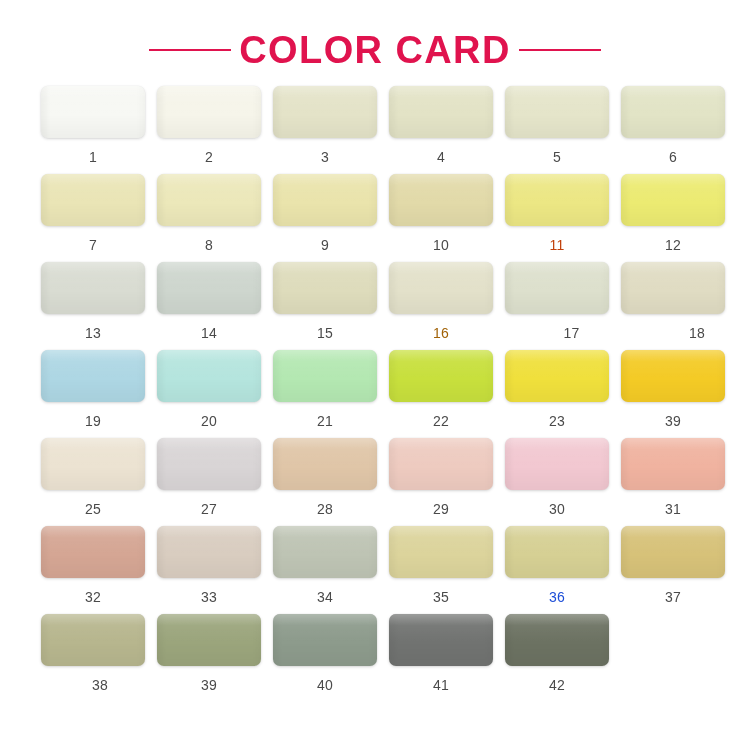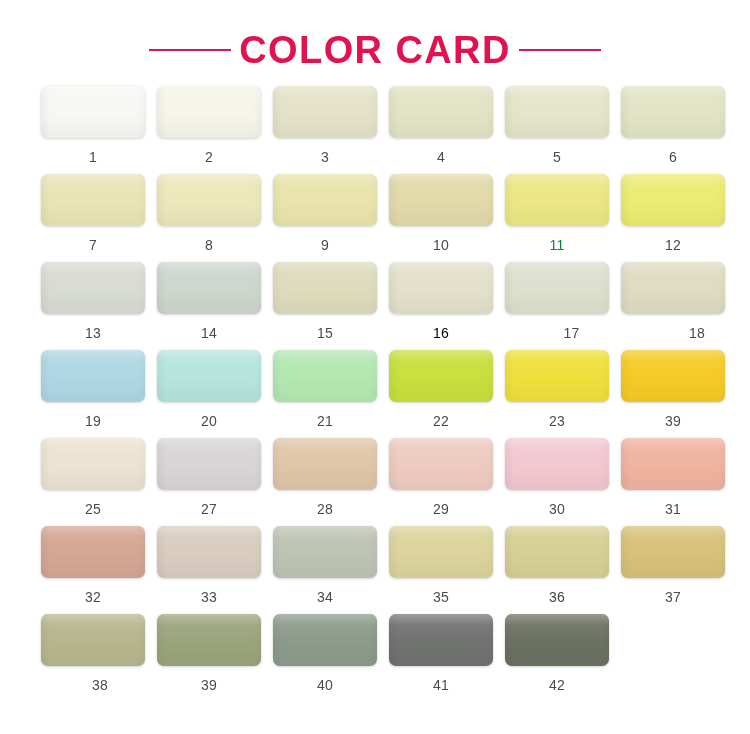--- a/index.html
+++ b/index.html
@@ -150,41 +150,41 @@
       <div class="cell">
         <div class="swatch" style="background: rgb(234, 228, 172);"></div>
         <div class="label" style="color: rgb(74, 74, 74);">9</div>
       </div>
       <div class="cell">
         <div class="swatch" style="background: rgb(226, 218, 169);"></div>
         <div class="label" style="color: rgb(74, 74, 74);">10</div>
       </div>
       <div class="cell">
         <div class="swatch" style="background: rgb(236, 231, 132);"></div>
-        <div class="label" style="color: #15803d;">11</div>
+        <div class="label" style="color: #c2410c;">11</div>
       </div>
       <div class="cell">
         <div class="swatch" style="background: rgb(236, 235, 114);"></div>
         <div class="label" style="color: rgb(74, 74, 74);">12</div>
       </div>
       <div class="cell">
         <div class="swatch" style="background: rgb(217, 220, 210);"></div>
         <div class="label" style="color: rgb(74, 74, 74);">13</div>
       </div>
       <div class="cell">
         <div class="swatch" style="background: rgb(206, 214, 206);"></div>
         <div class="label" style="color: rgb(74, 74, 74);">14</div>
       </div>
       <div class="cell">
         <div class="swatch" style="background: rgb(222, 220, 188);"></div>
         <div class="label" style="color: rgb(74, 74, 74);">15</div>
       </div>
       <div class="cell">
         <div class="swatch" style="background: rgb(227, 225, 202);"></div>
-        <div class="label" style="color: #000000;">16</div>
+        <div class="label" style="color: #a16207;">16</div>
       </div>
       <div class="cell">
         <div class="swatch" style="background: rgb(221, 224, 205);"></div>
         <div class="label" style="color: rgb(74, 74, 74); margin-left: 29px;">17</div>
       </div>
       <div class="cell">
         <div class="swatch" style="background: rgb(224, 220, 195);"></div>
         <div class="label" style="color: rgb(74, 74, 74); margin-left: 48px;">18</div>
       </div>
       <div class="cell">
@@ -246,21 +246,21 @@
       <div class="cell">
         <div class="swatch" style="background: rgb(190, 196, 180);"></div>
         <div class="label" style="color: rgb(74, 74, 74);">34</div>
       </div>
       <div class="cell">
         <div class="swatch" style="background: rgb(220, 212, 156);"></div>
         <div class="label" style="color: rgb(74, 74, 74);">35</div>
       </div>
       <div class="cell">
         <div class="swatch" style="background: rgb(214, 208, 148);"></div>
-        <div class="label" style="color: #404040;">36</div>
+        <div class="label" style="color: #1d4ed8;">36</div>
       </div>
       <div class="cell">
         <div class="swatch" style="background: rgb(215, 194, 121);"></div>
         <div class="label" style="color: rgb(74, 74, 74);">37</div>
       </div>
       <div class="cell">
         <div class="swatch" style="background: rgb(183, 182, 142);"></div>
         <div class="label" style="color: rgb(74, 74, 74); margin-left: 14px;">38</div>
       </div>
       <div class="cell">

